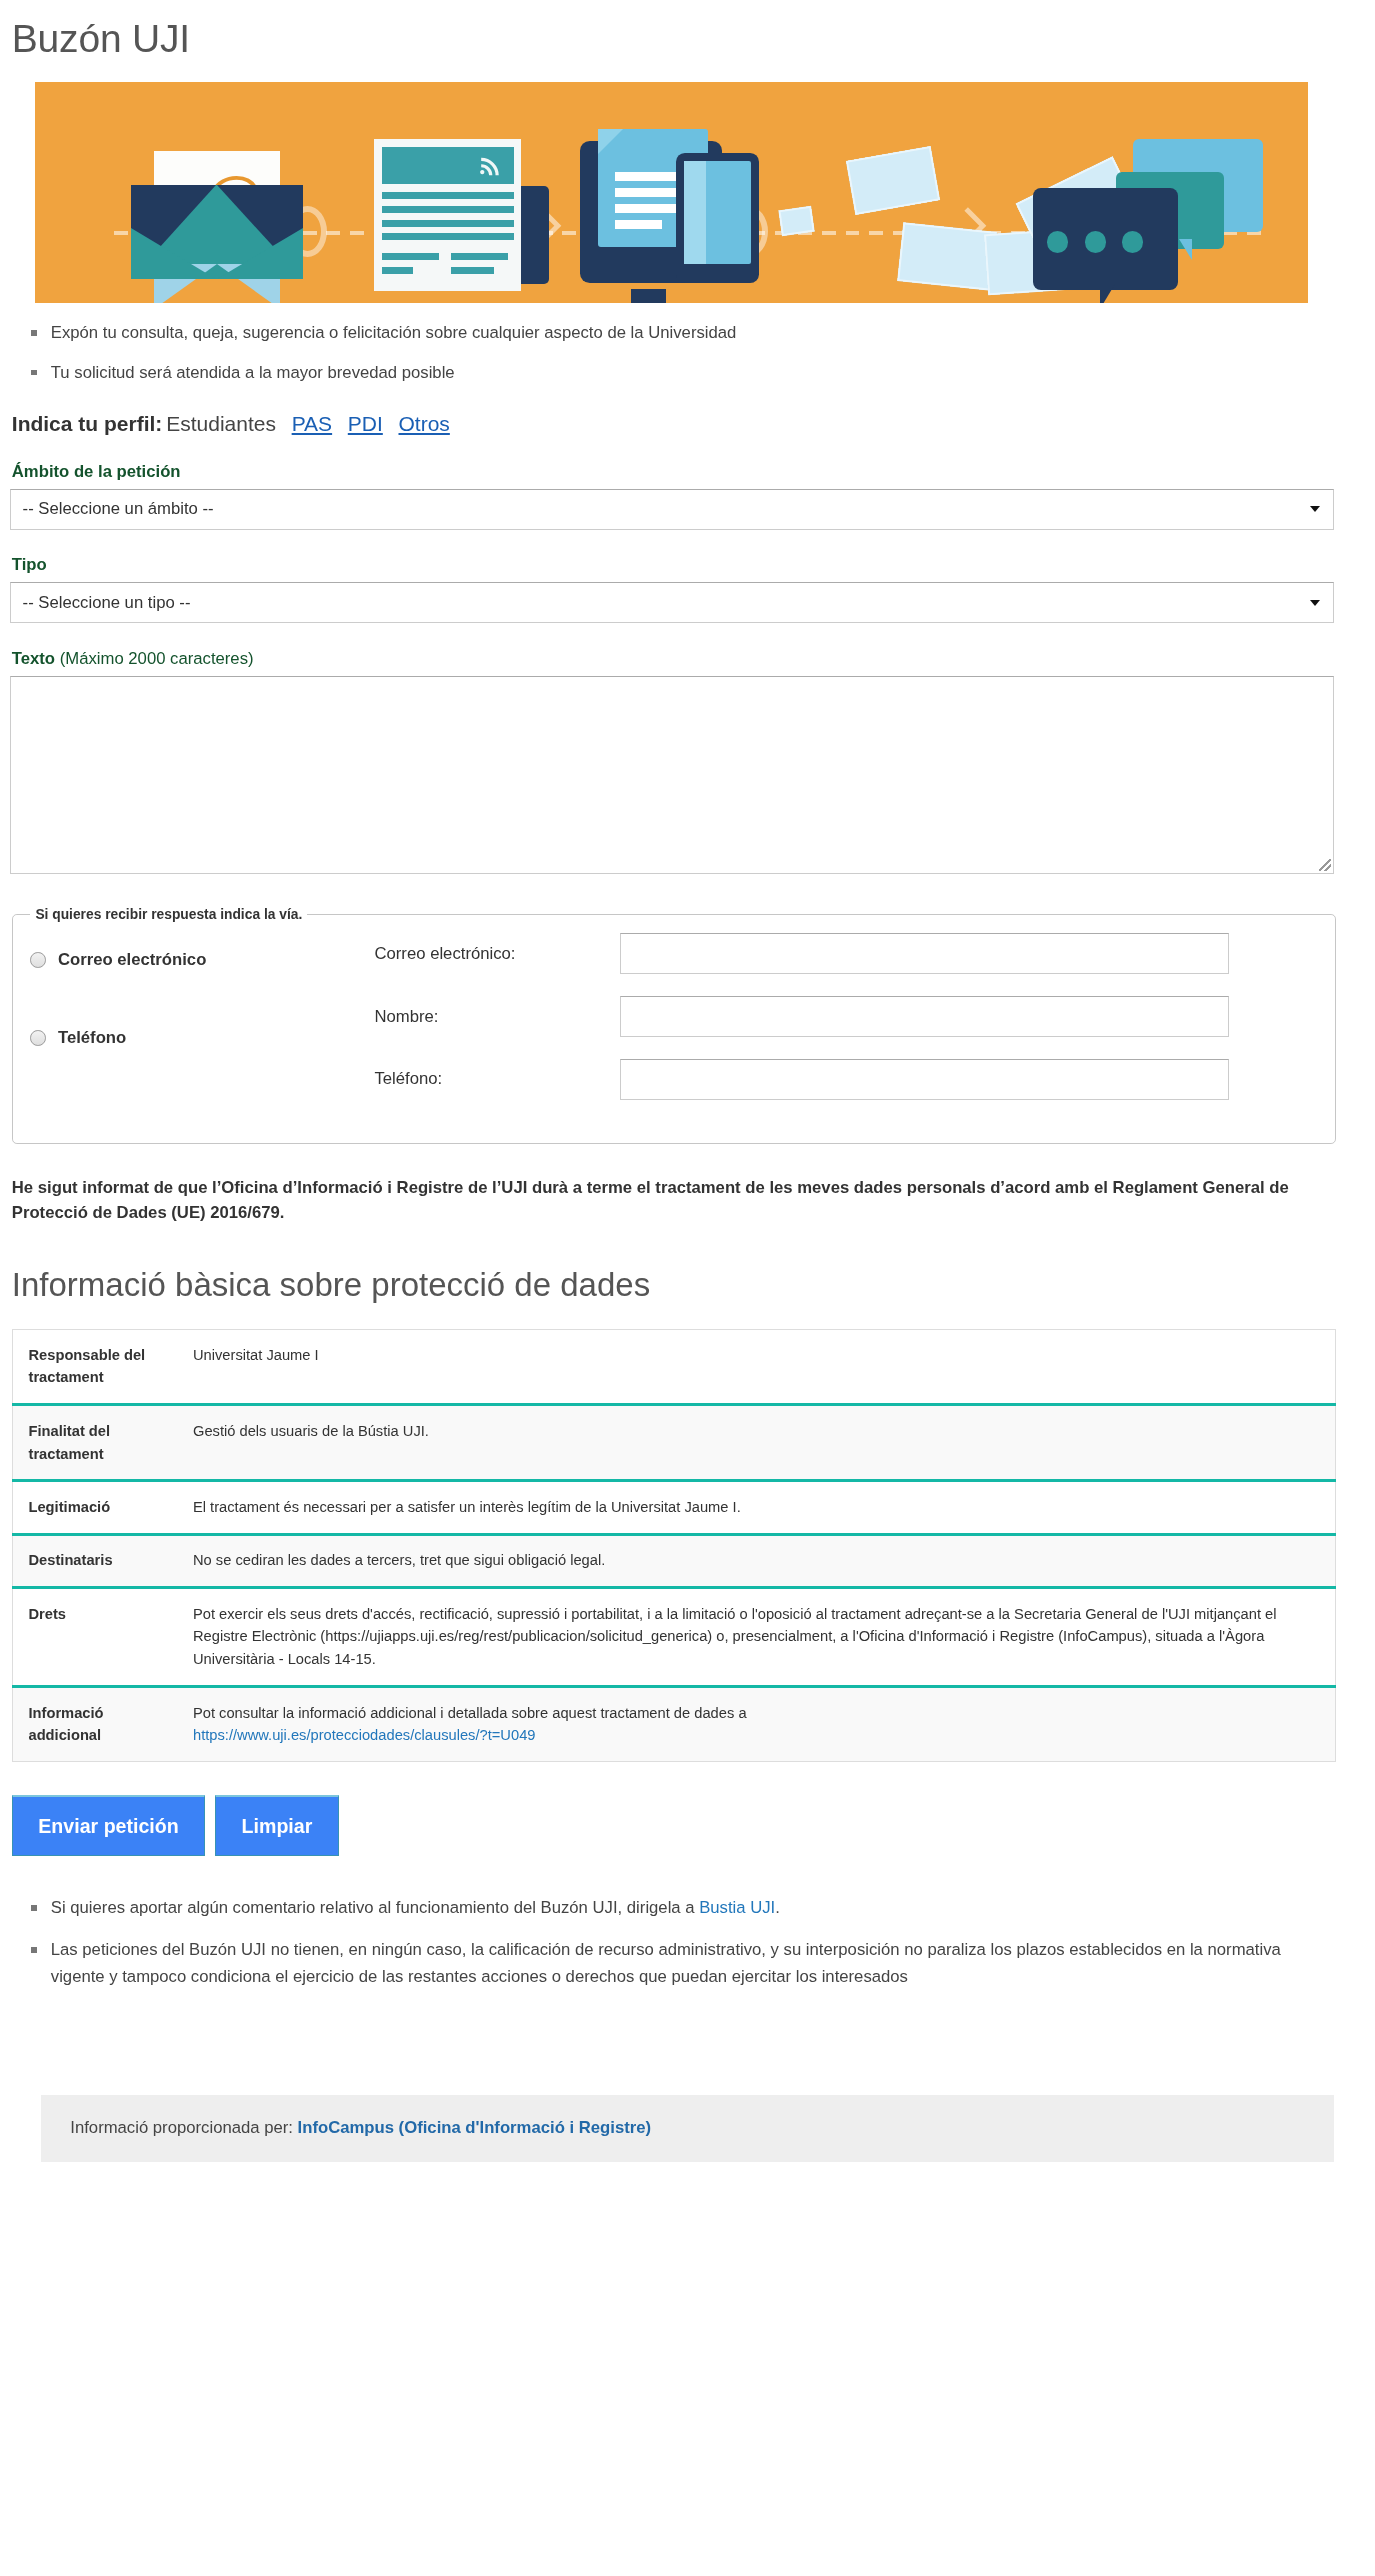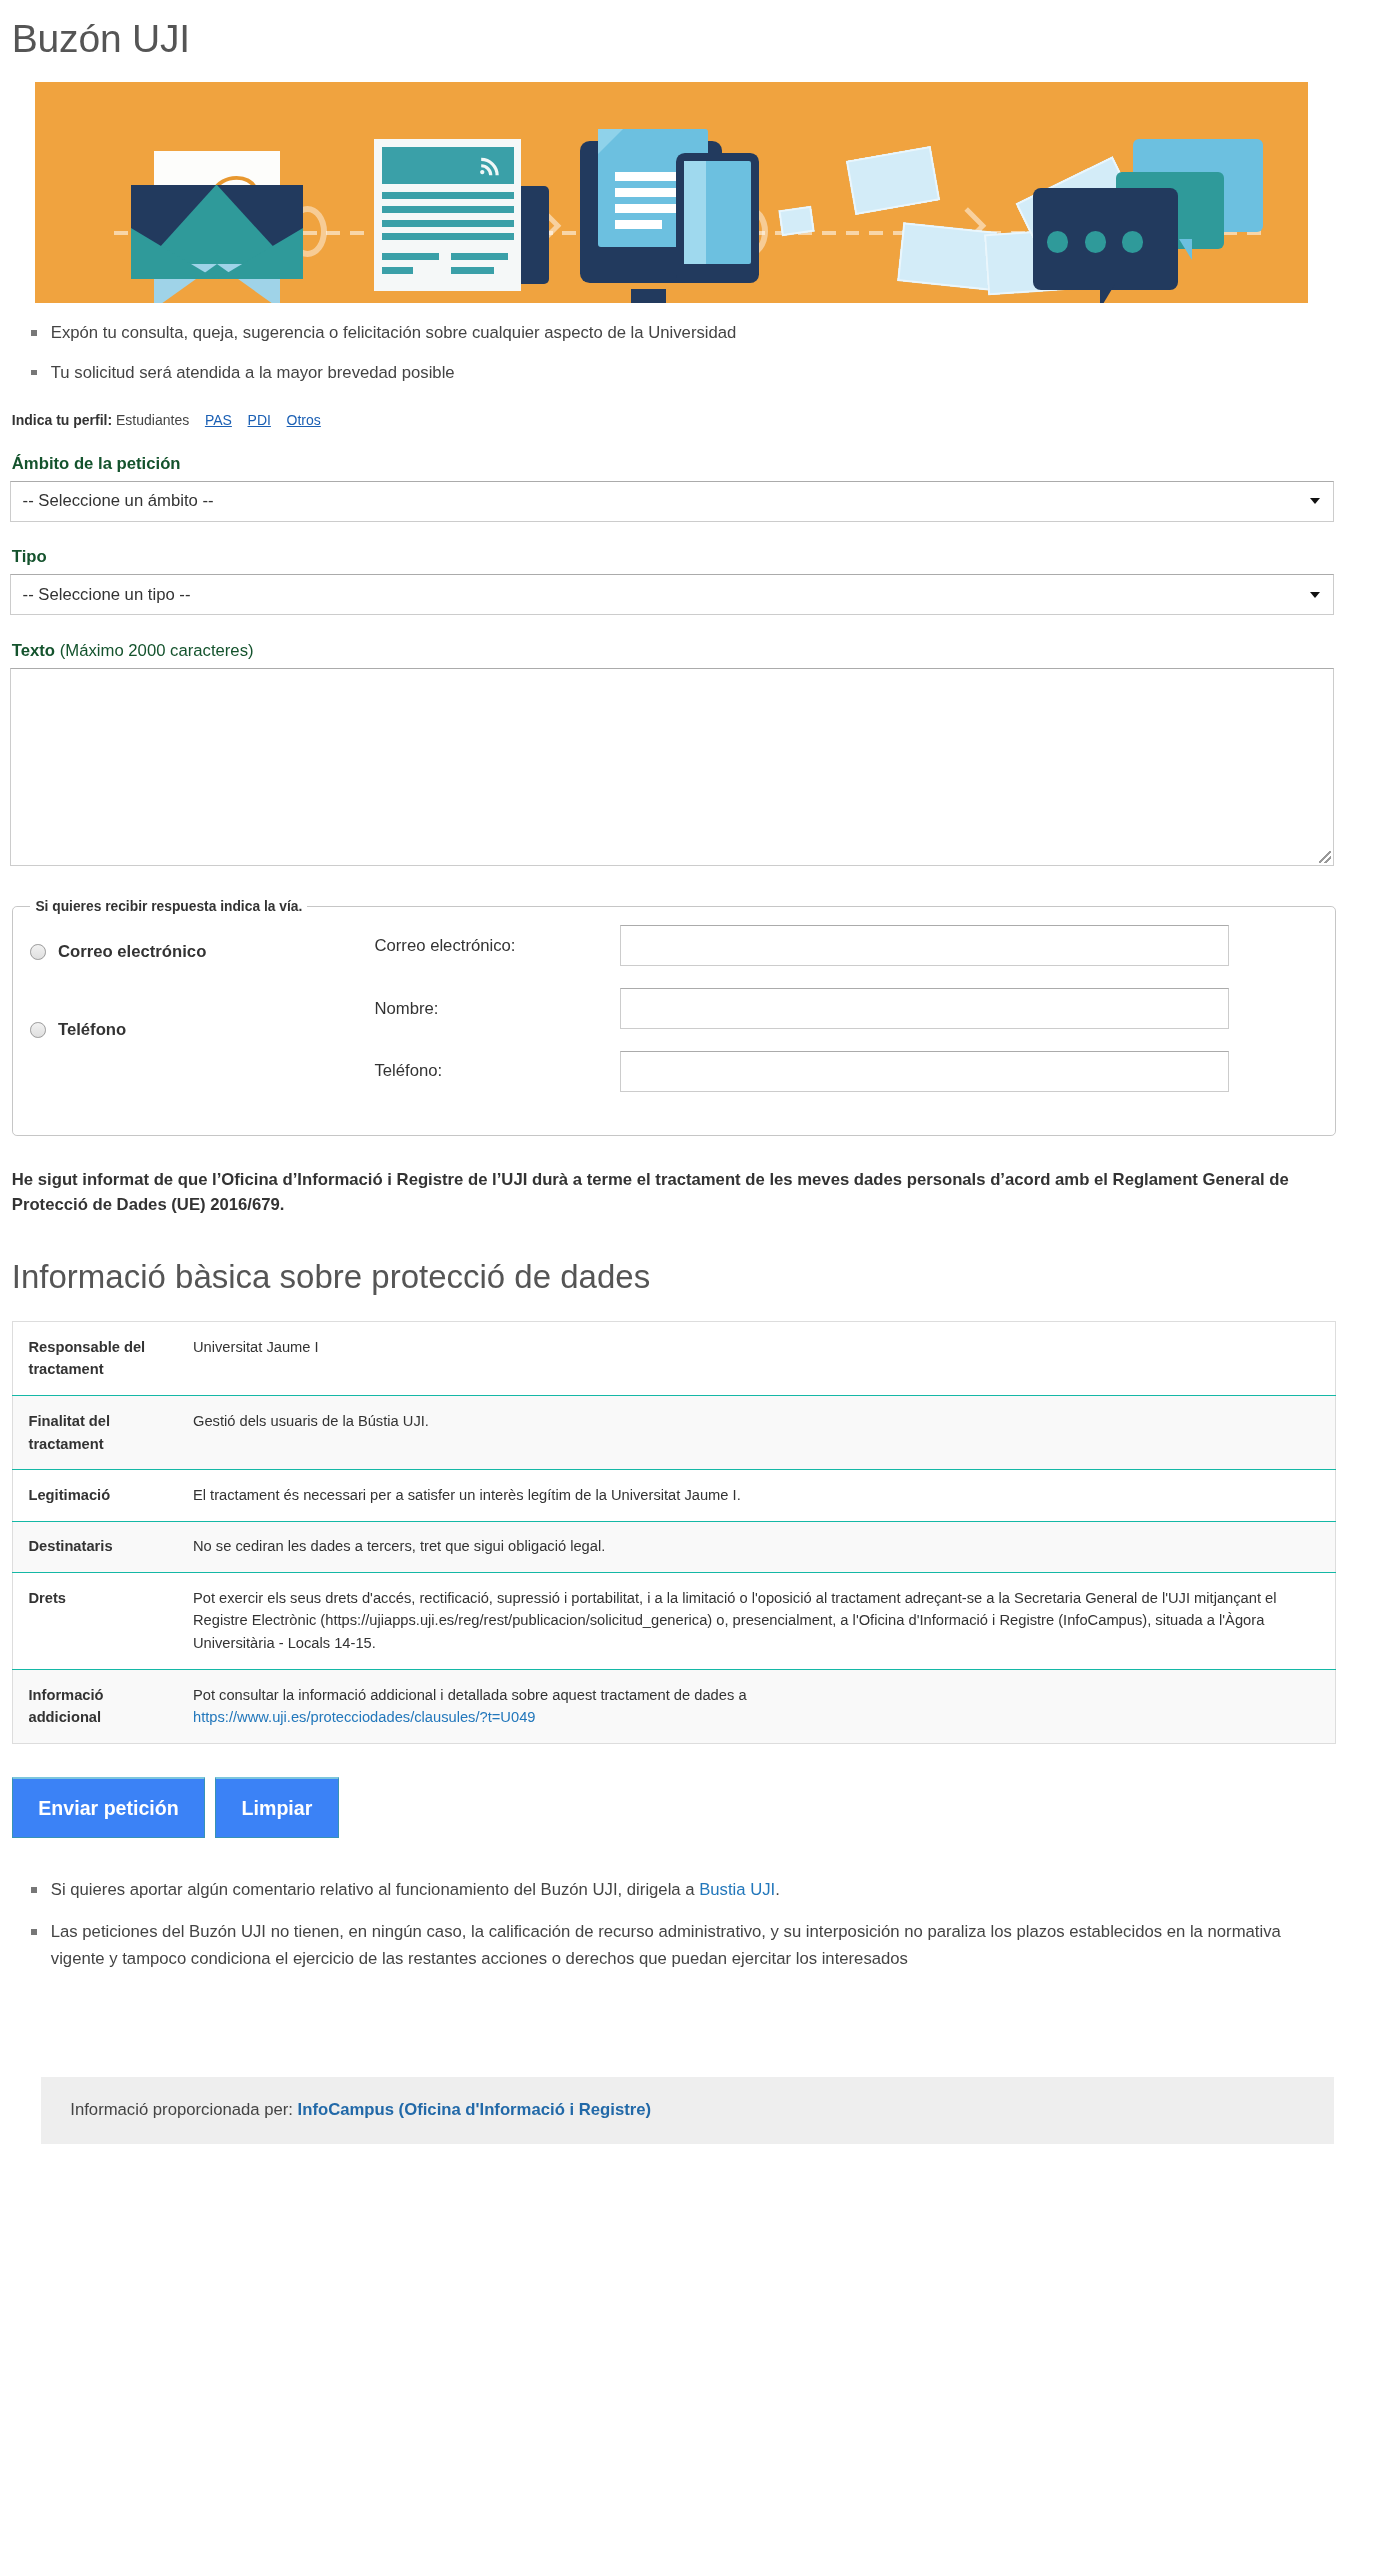--- a/index.html
+++ b/index.html
@@ -130,21 +130,21 @@
     content: "";
     position: absolute;
     left: -19.6px; top: 8.8px;
     width: 5.9px; height: 5.9px;
     background: #777;
   }
 
   
   .perfil {
     margin: 27.5px 0 0 2px;
-    font-size: 14px;
+    font-size: 21px;
     color: #444;
   }
   .perfil b { color: #333; }
   .perfil .cur { margin-left: 3.9px; }
   .perfil a {
     color: #1a5fb4;
     text-decoration: underline;
     margin-left: 15.7px;
   }
 
@@ -277,21 +277,21 @@
     margin-left: 2px;
     border-collapse: collapse;
     border: 1px solid #dddddd;
     font-size: 14.7px;
   }
   table.gdpr td {
     padding: 13.8px 15.7px;
     vertical-align: top;
     line-height: 1.55;
     color: #333;
-    border-top: 1px solid #14b8a6;
+    border-top: 3px solid #14b8a6;
   }
   table.gdpr tr:first-child td { border-top: none; }
   table.gdpr tr:nth-child(even) { background: #f9f9f9; }
   table.gdpr td.k {
     width: 165px;
     font-weight: bold;
   }
   table.gdpr a { color: #2277bb; text-decoration: none; }
 
   

